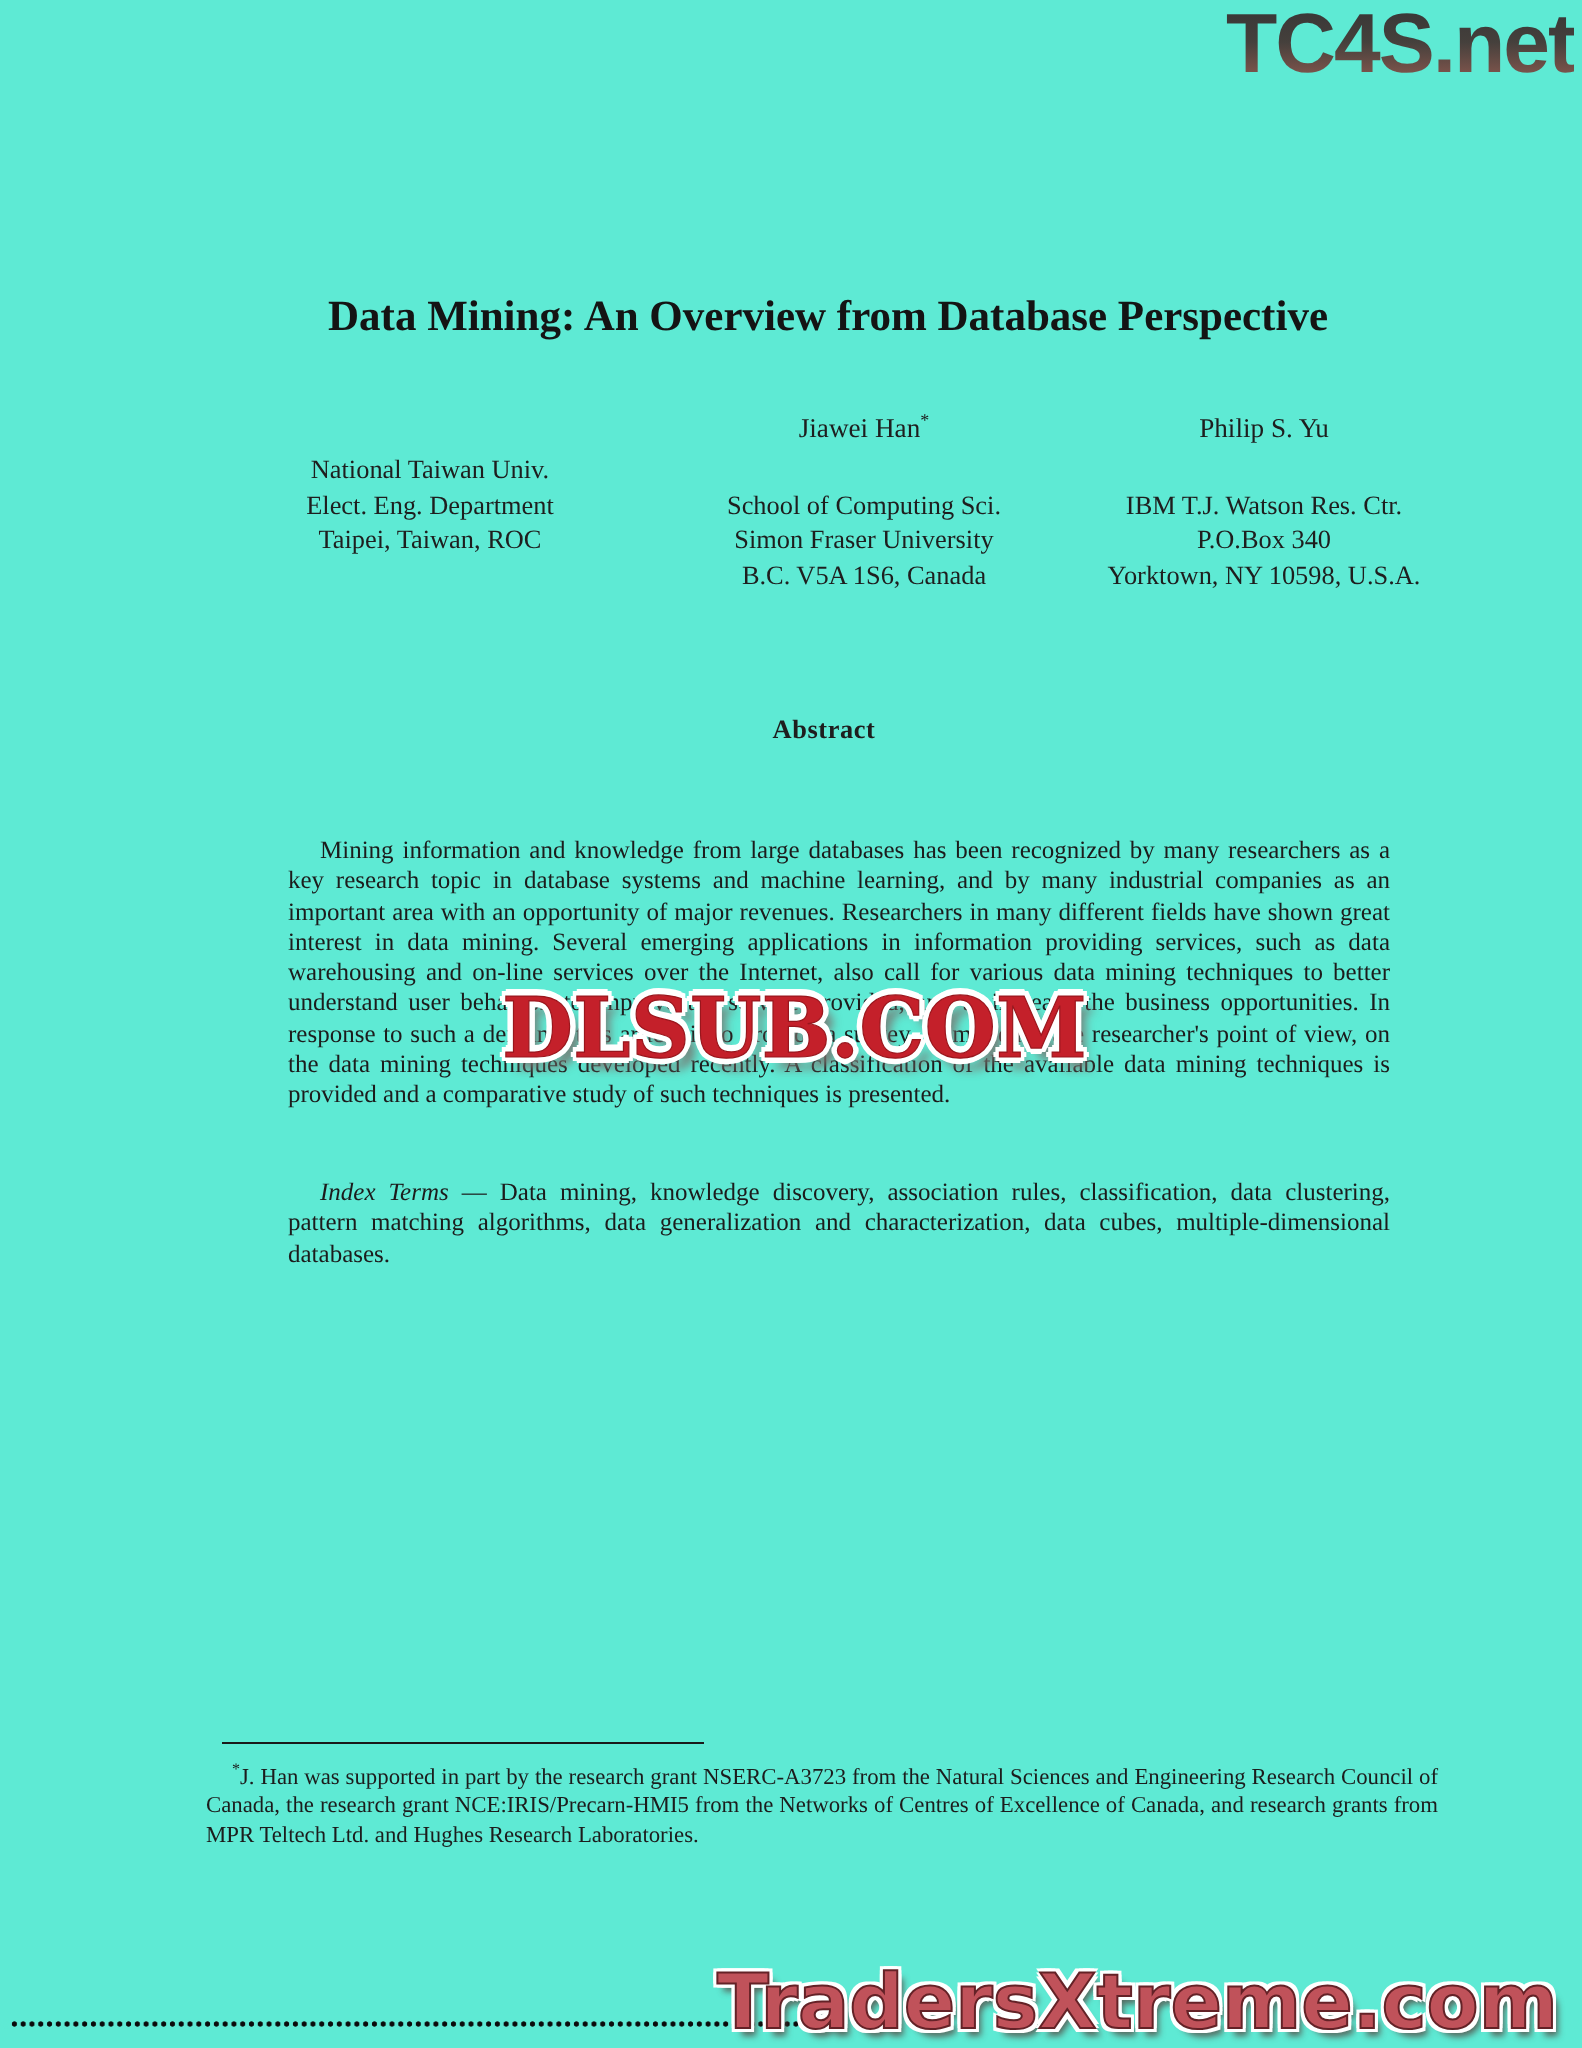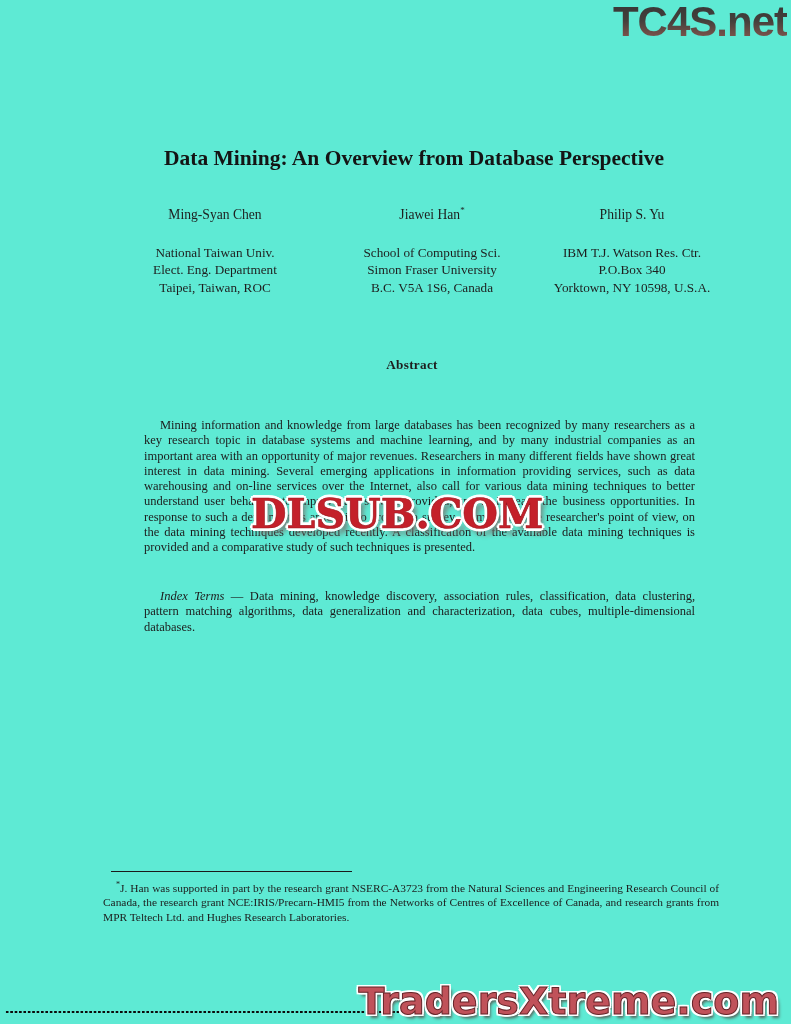--- a/index.html
+++ b/index.html
@@ -88,21 +88,20 @@
 </head>
 <body>
 
 <div class="page">
 
   <div class="wm-top">TC4S.net</div>
 
   <h1 class="title">Data Mining: An Overview from Database Perspective</h1>
 
   <div class="author-col col1">
-    <div class="name"><span>Ming-Syan Chen</span><sup></sup></div>
     <div class="affil">
       <div>National Taiwan Univ.</div>
       <div>Elect. Eng. Department</div>
       <div>Taipei, Taiwan, ROC</div>
     </div>
   </div>
 
   <div class="author-col col2">
     <div class="name"><span>Jiawei Han</span><sup>*</sup></div>
     <div class="affil">

